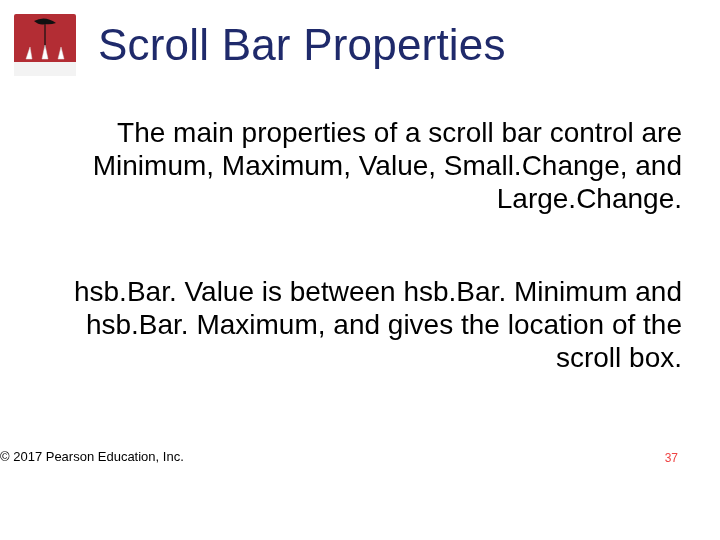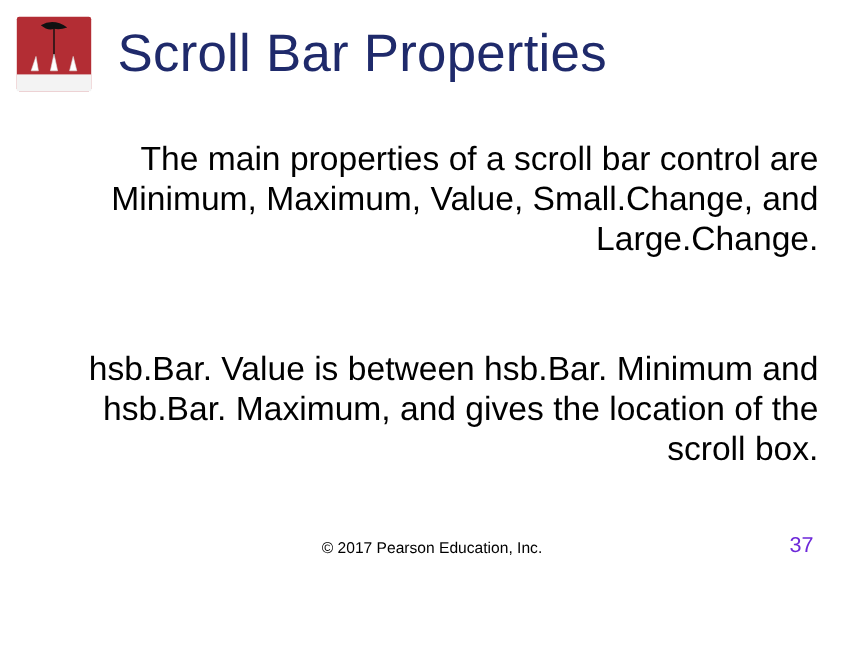--- a/index.html
+++ b/index.html
@@ -58,38 +58,37 @@
     position: absolute;
     top: 116px;
     left: 38px;
     right: 38px;
     font-size: 28px;
     line-height: 1.18;
     color: #000000;
     text-align: right;
   }
   .para2 {
-    margin-top: 76px;
+    margin-top: 60px;
   }
   .footer {
     position: absolute;
     bottom: 18px;
     left: 0;
     width: 720px;
-    text-align: center;
     font-size: 13px;
     line-height: 1.25;
     color: #000000;
   }
   .page-number {
     position: absolute;
     bottom: 18px;
     right: 42px;
-    font-size: 18px;
-    color: #6d28d9;
+    font-size: 12px;
+    color: #ef4444;
     margin-top: 34px;
   }
 </style>
 </head>
 <body>
 
 <div class="slide">
 
   <div class="logo">
     <div class="logo-bg"></div>

